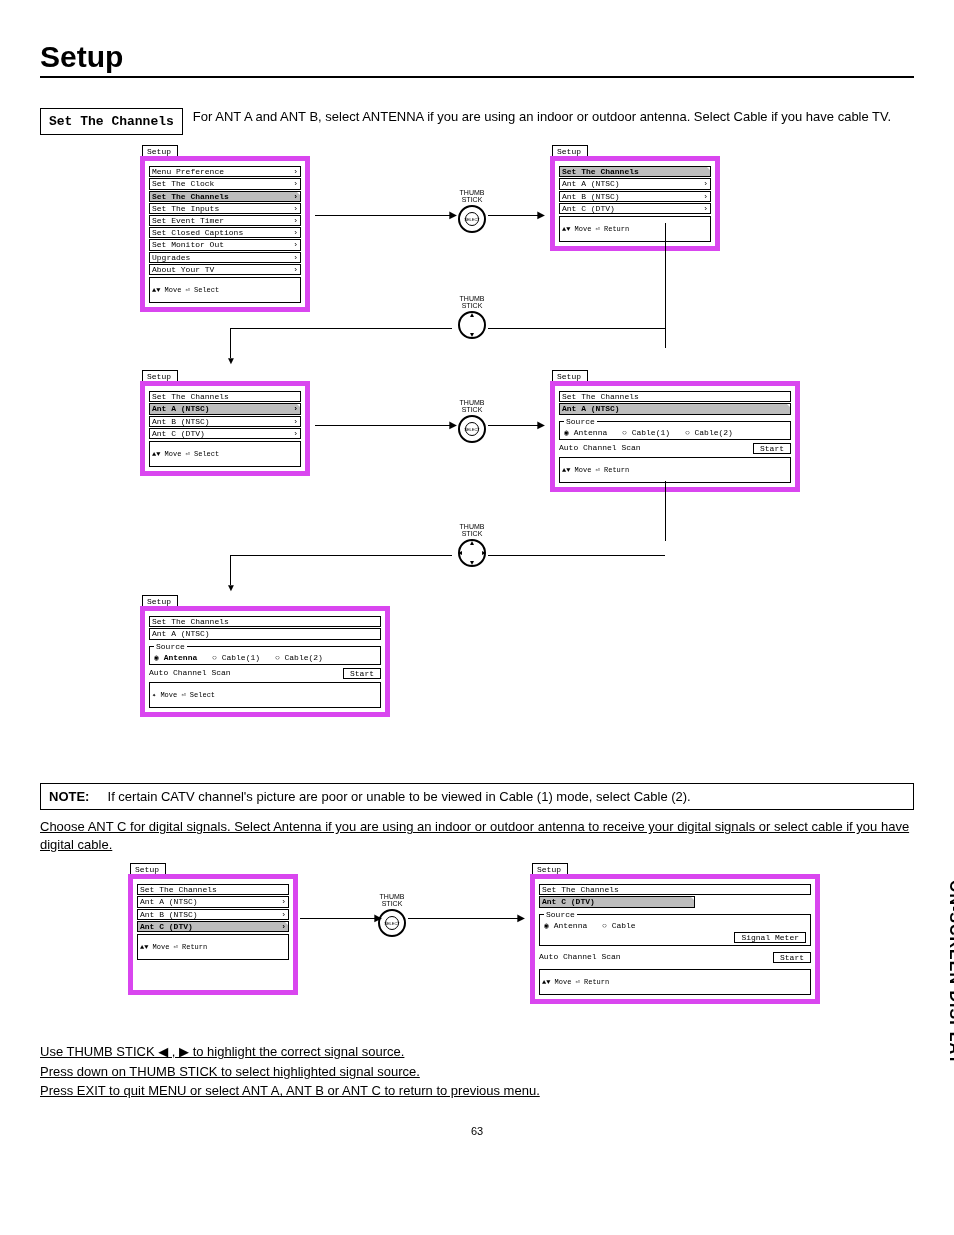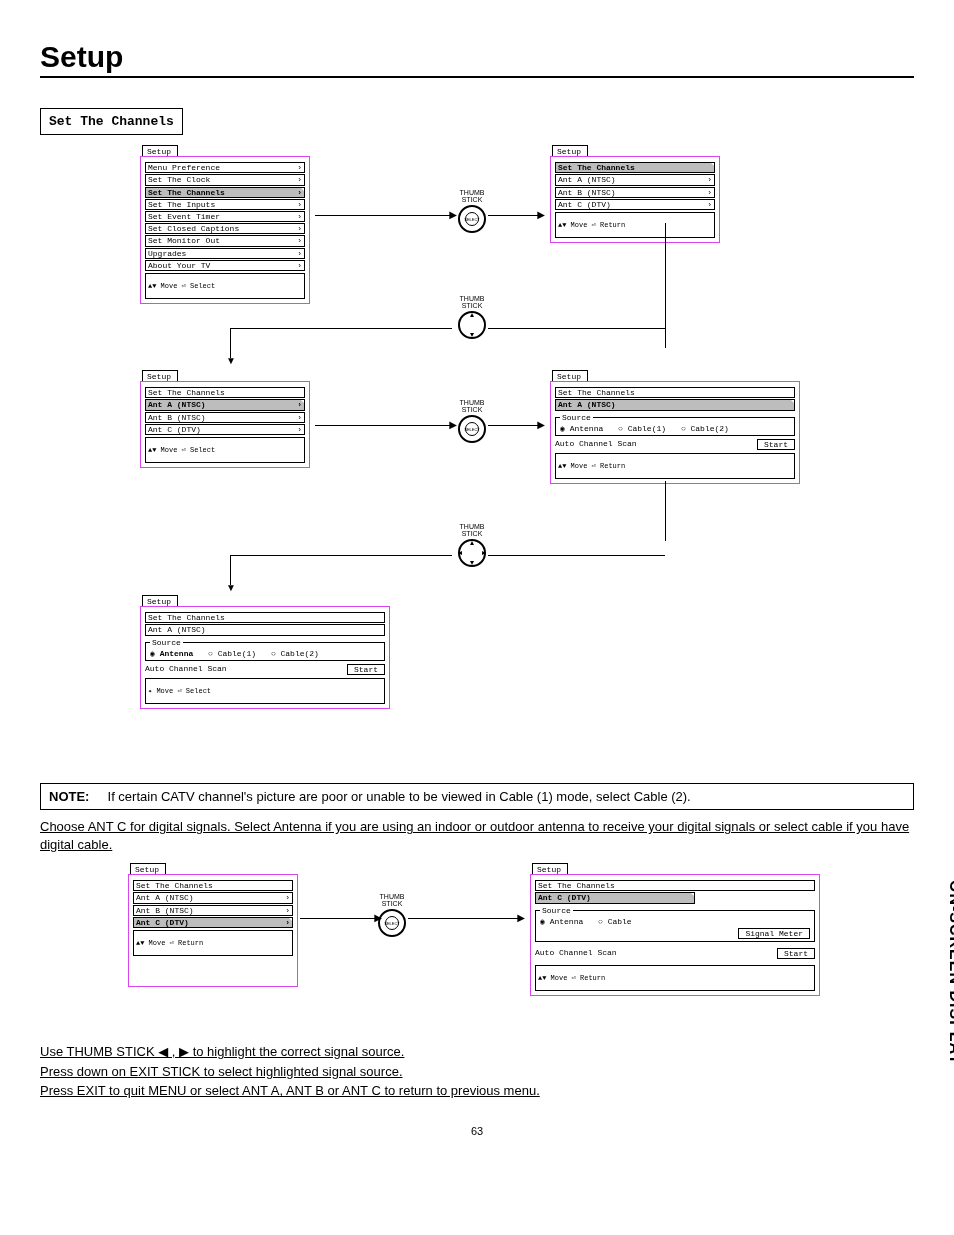--- a/index.html
+++ b/index.html
@@ -32,21 +32,21 @@
   .intro-text { flex:1; font-size:13px; line-height:1.35; }
   .screen-mini {
     width: 170px;
     background:#fff;
     font-family:"Courier New", monospace;
     font-size:8px;
     line-height:1.15;
   }
   .screen-mini-wide { width: 250px; }
   .screen-box {
-    border:1px solid #d946ef;
+    border:5px solid #d946ef;
     padding:4px 4px 4px 4px;
   }
   .tab {
     display:inline-block;
     border:1px solid #000;
     border-bottom:none;
     padding:1px 6px 0 4px;
     font-size:8px;
     position:relative;
     background:#fff;
@@ -116,20 +116,21 @@
   .diagram-grid { position:relative; height:620px; margin-top:4px;}
   .abs{position:absolute;}
 </style>
 </head>
 <body>
 
 <div class="page-title">Setup</div>
 
 <div class="intro-row">
   <div class="section-label">Set The Channels</div>
+  <div class="intro-text">For ANT A and ANT B, select ANTENNA if you are using an indoor or outdoor antenna.  Select Cable if you have cable TV.</div>
 </div>
 
 <div class="diagram-grid">
 
   <div class="abs" style="left:100px; top:0;">
     <div class="screen-mini">
       <span class="tab">Setup</span>
       <div class="screen-box">
         <div class="menu-item notch"><span>Menu Preference</span><span class="arrow">›</span></div>
         <div class="menu-item notch"><span>Set The Clock</span><span class="arrow">›</span></div>
@@ -333,18 +334,18 @@
           <span class="btn" style="float:right;">Start</span>
         </div>
         <div style="clear:both;"></div>
         <div class="footer-bar">▲▼ Move  ⏎ Return</div>
       </div>
     </div>
   </div>
 </div>
 
 <p class="body-p" style="margin-bottom:2px;">Use THUMB STICK ◀ , ▶ to highlight the correct signal source.</p>
-<p class="body-p" style="margin-bottom:2px;">Press down on EXIT STICK to select highlighted signal source.</p>
+<p class="body-p" style="margin-bottom:2px;">Press down on THUMB STICK to select highlighted signal source.</p>
 <p class="body-p">Press EXIT to quit MENU or select ANT A, ANT B or ANT C to return to previous menu.</p>
 
 <div class="side-label">ON-SCREEN DISPLAY</div>
 
 <div class="page-num">63</div>
 
 </body></html>

